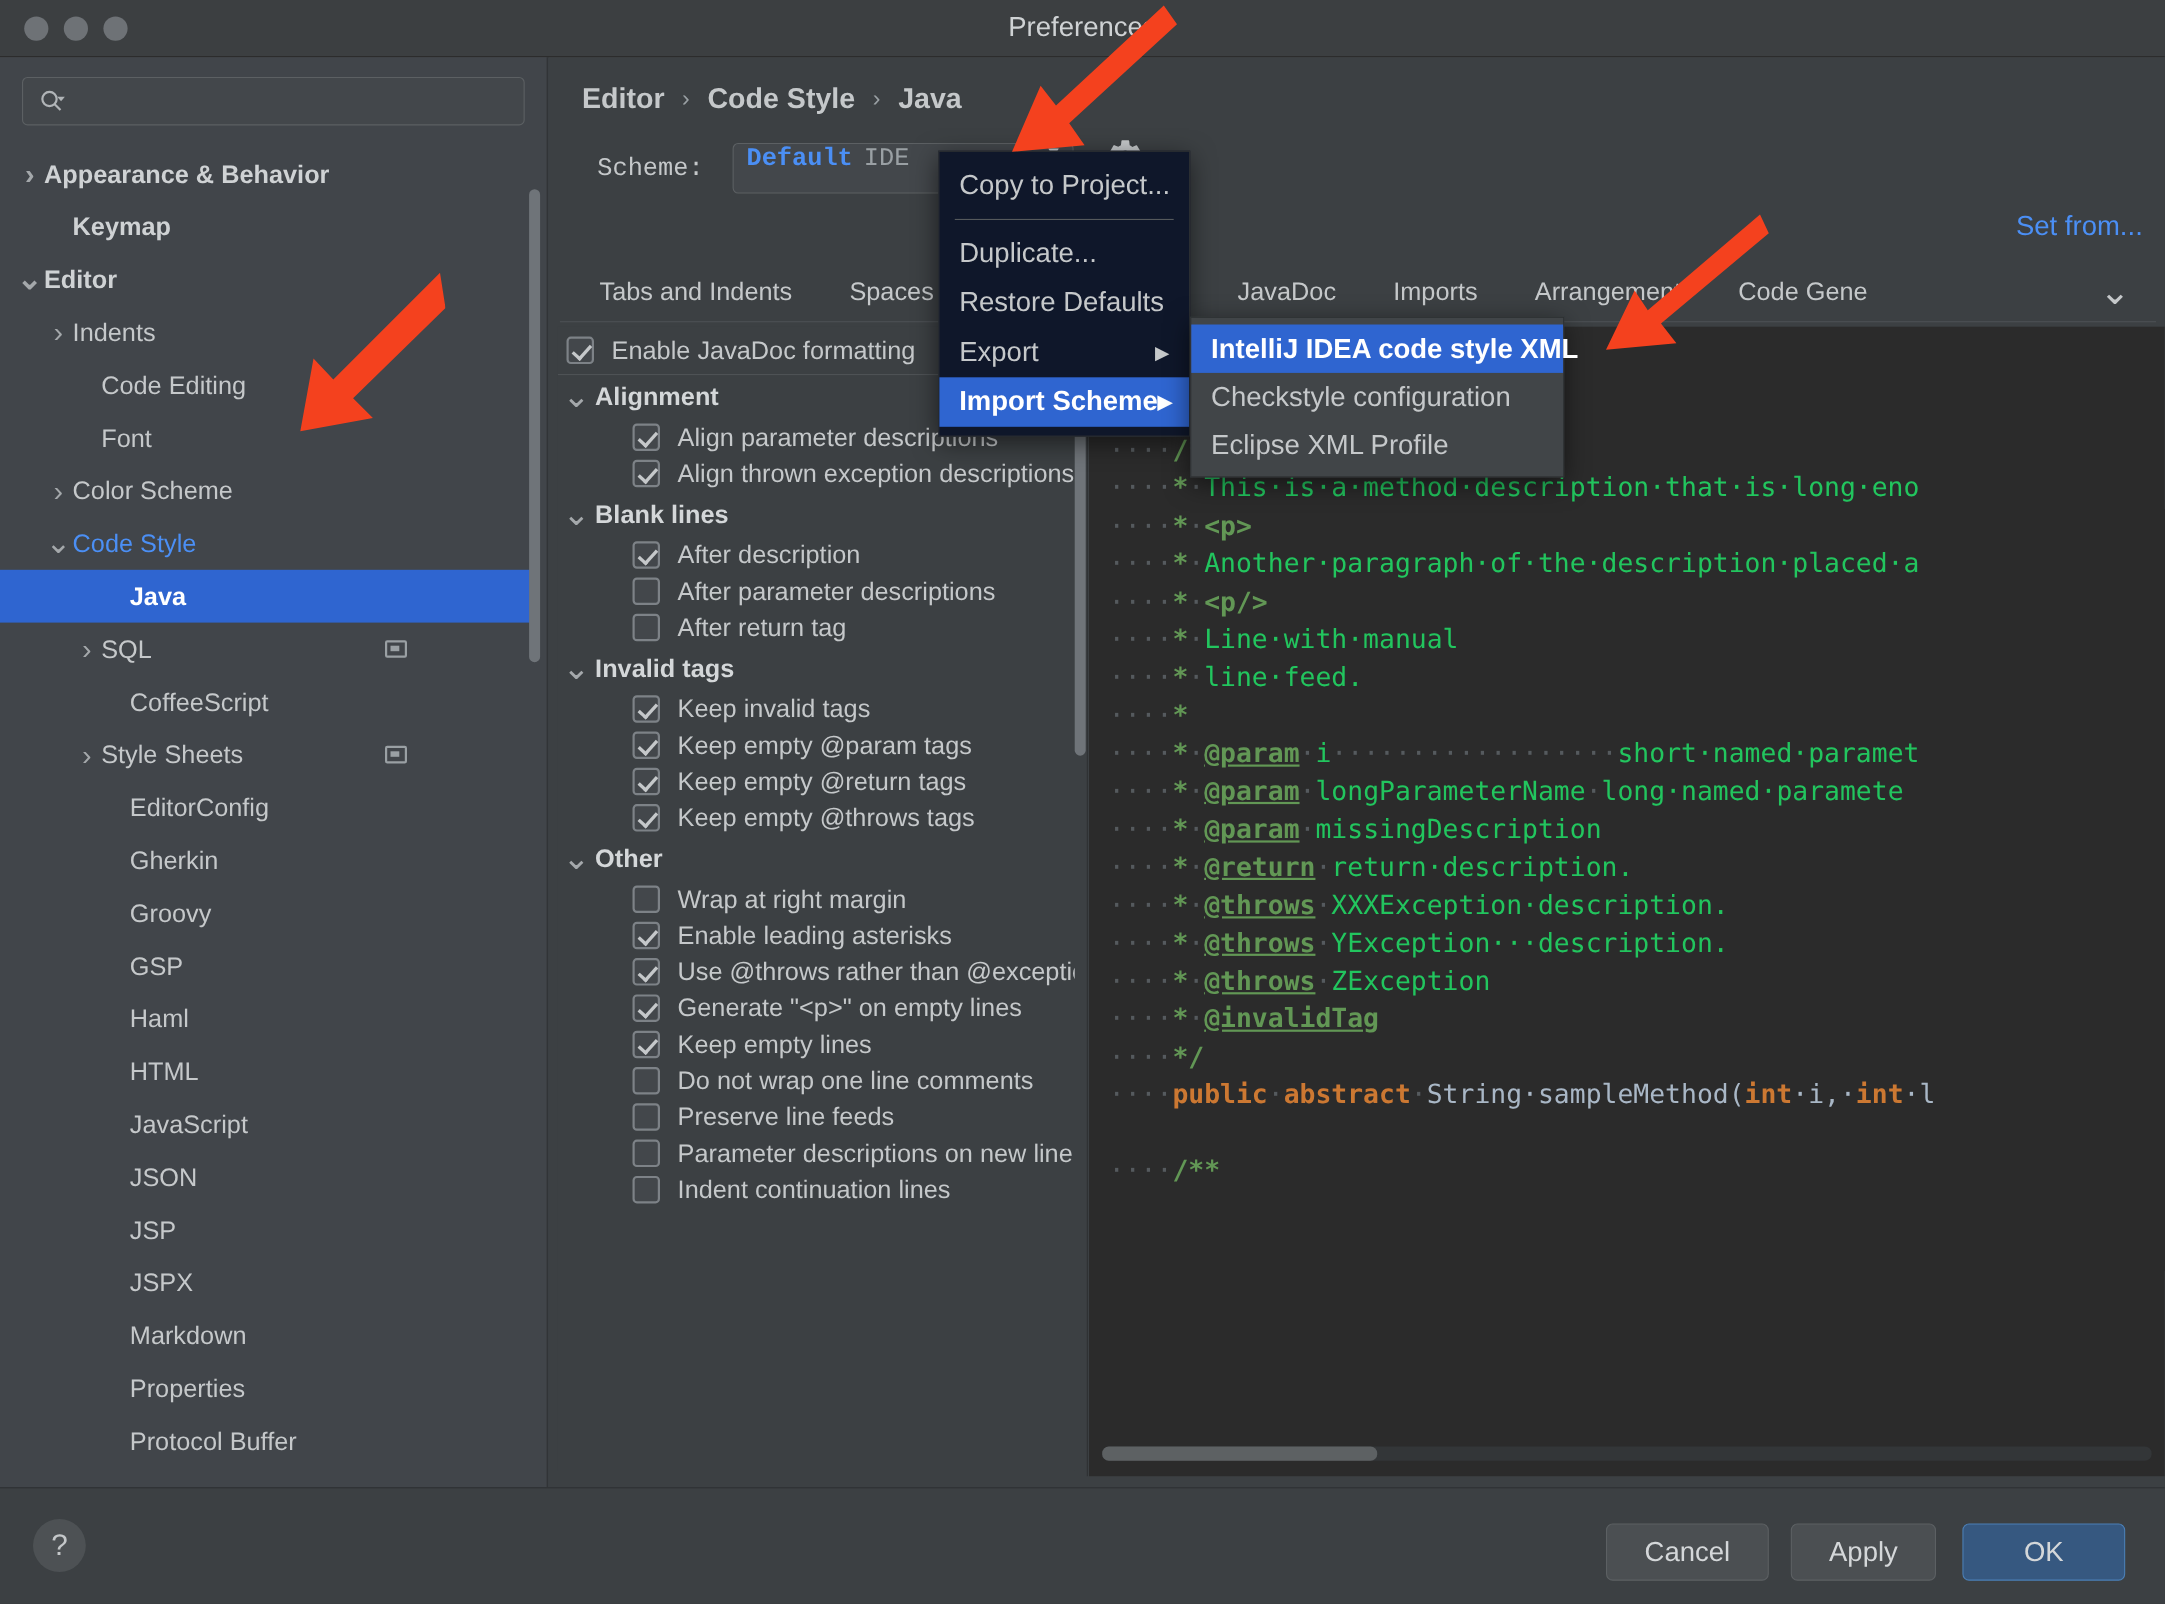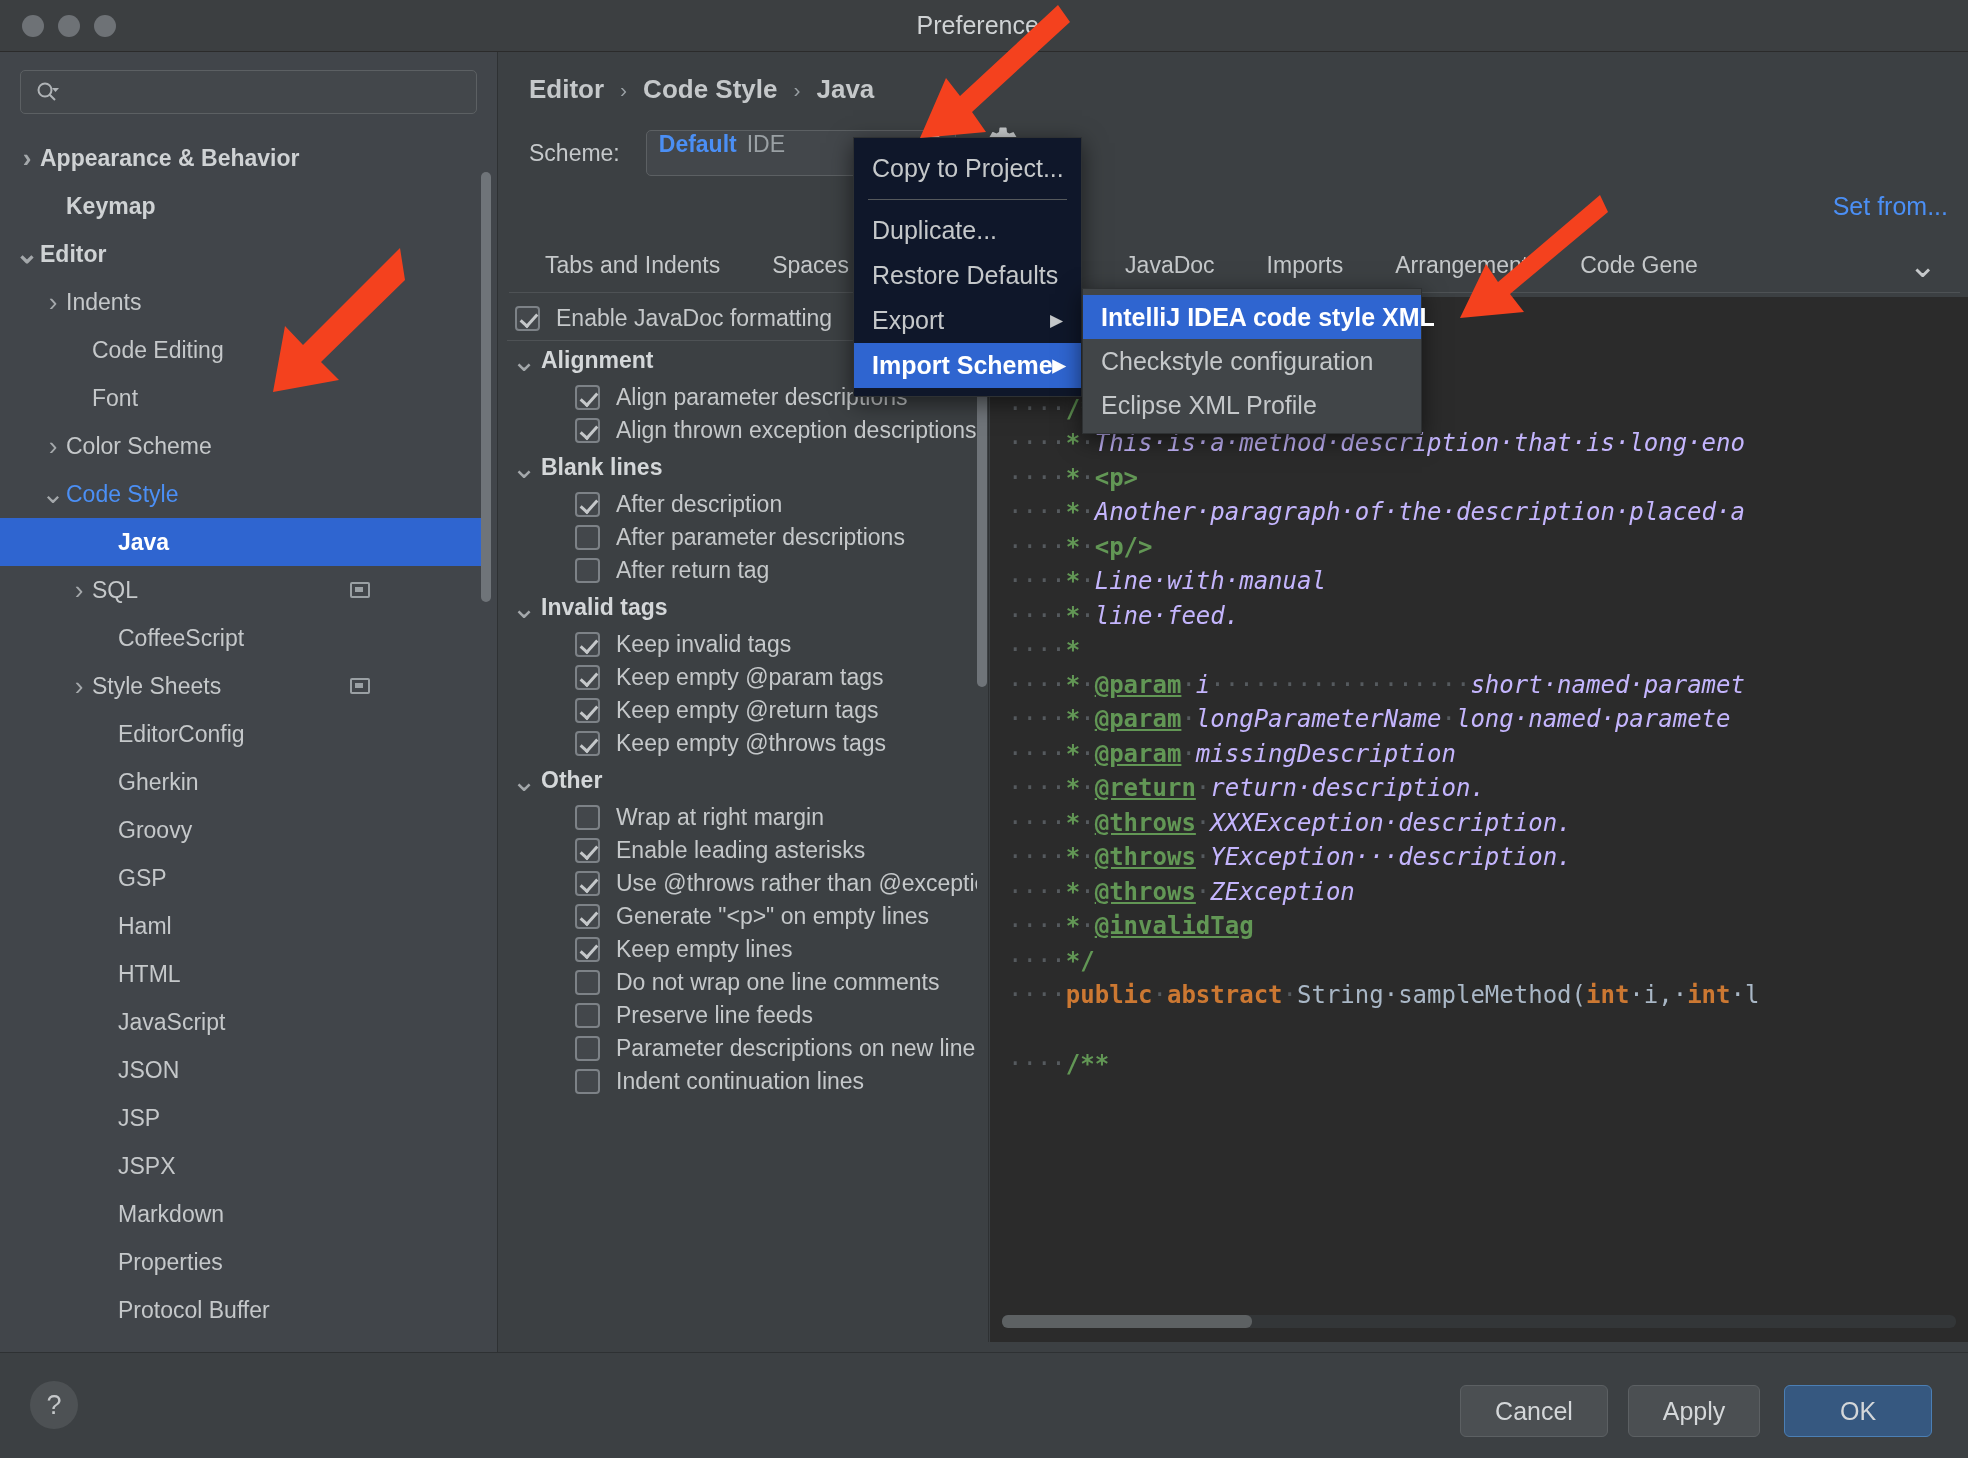--- a/index.html
+++ b/index.html
@@ -74,21 +74,21 @@
     background: #3c4043;
   }
   .breadcrumb {
     position: absolute; left: 30px; top: 22px;
     font-size: 26px; font-weight: bold; color: #c5c8ca;
     display: flex; align-items: center; gap: 16px;
   }
   .bc-sep { font-size: 21px; color: #9aa0a4; font-weight: normal; }
 
   .scheme-row {
-    position: absolute; left: 30px; top: 78px; display: flex; align-items: center;
+    position: absolute; left: 44px; top: 78px; display: flex; align-items: center; font-family: Liberation Mono, monospace;
   }
   .scheme-lbl { font-size: 23px; color: #c5c8ca; margin-right: 26px; }
   .scheme-box {
     width: 310px; height: 46px; border: 1px solid #5c6063; border-radius: 5px;
     background: #43474b; display: flex; padding: 0 12px;
   }
   .scheme-name { font-size: 23px; font-weight: bold; color: #4b8ff5; }
   .scheme-ide { font-size: 23px; color: #9aa0a4; margin-left: 10px; }
   .scheme-caret { margin-left: auto; color: #c5c8ca; font-size: 16px; }
   .gear-btn {
@@ -155,21 +155,21 @@
     background: #2b2b2b; overflow: hidden;
   }
   .code {
     position: absolute; left: 0; top: 60px; width: 1400px;
     font-family: "DejaVu Sans Mono", monospace; font-size: 24px; line-height: 34.5px;
     white-space: pre;
   }
   .code div { padding-left: 18px; }
   .kw { color: #cc7832; font-weight: bold; }
   .cls { color: #a9b7c6; }
-  .cmt { color: #c4b5fd; font-style: italic; }
+  .cmt { color: #22c55e; }
   .cmt-b { color: #629755; font-weight: bold; font-style: normal; }
   .tag { color: #629755; font-weight: bold; text-decoration: underline; }
   .dot { color: #555a5e; }
   .hs {
     position: absolute; left: 12px; bottom: 14px; width: 250px; height: 13px;
     background: #5d6163; border-radius: 6px;
   }
   .hs-track {
     position: absolute; left: 12px; right: 12px; bottom: 14px; height: 13px;
     background: #333638; border-radius: 6px;

